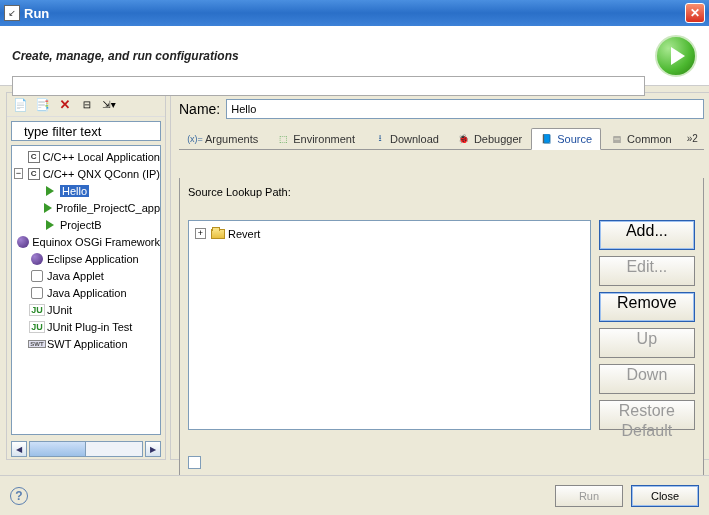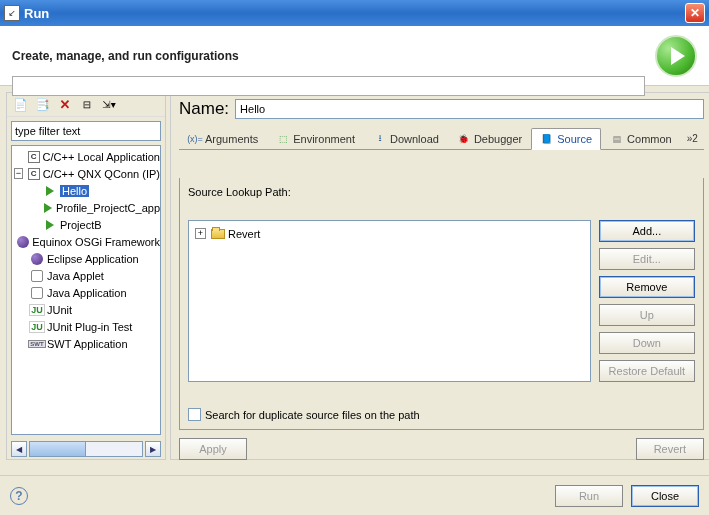--- a/index.html
+++ b/index.html
@@ -92,22 +92,22 @@
     width: 20px; height: 20px;
     display: flex; align-items: center; justify-content: center;
     cursor: pointer;
     border: 1px solid transparent;
   }
   .filter-input {
     margin: 4px;
     height: 20px;
     width: calc(100% - 8px);
     border: 1px solid #7f9db9;
-    padding: 2px 3px;
-    font-size: 11px;
+    padding: 2px 12px;
+    font-size: 13px;
   }
   .tree {
     flex: 1;
     background: #fff;
     border: 1px solid #7f9db9;
     margin: 0 4px 4px 4px;
     overflow: hidden;
     padding: 2px 0;
   }
   .tree-scroll {
@@ -160,21 +160,21 @@
 
   .right-panel {
     flex: 1;
     border: 1px solid #ccc;
     background: #ece9d8;
     display: flex;
     flex-direction: column;
     padding: 6px 8px;
   }
   .name-row { display: flex; align-items: center; gap: 6px; margin-bottom: 8px; }
-  .name-label { font-size: 17px; }
+  .name-label { font-size: 14px; }
   .name-input {
     flex: 1;
     height: 20px;
     border: 1px solid #7f9db9;
     padding: 2px 4px;
     font-size: 11px;
     background: #fff;
   }
   .tabstrip {
     display: flex;
@@ -230,24 +230,24 @@
     background: #fff;
     padding: 4px;
   }
   .lookup-row-btns {
     width: 96px;
     display: flex;
     flex-direction: column;
     gap: 6px;
   }
   .side-btn {
-    height: 22px;
+    height: 30px;
     border: 1px solid #888;
     background: linear-gradient(#fdfdfd,#eae7d8);
-    font-size: 11px;
+    font-size: 16px;
     text-align: center;
     line-height: 20px;
     cursor: pointer;
   }
   .side-btn.primary {
     border: 1px solid #2a5fb0;
     box-shadow: inset 0 0 0 1px #9cc0f0;
   }
   .side-btn.disabled {
     color: #999;
@@ -309,21 +309,21 @@
 <body>
 
 <div class="titlebar">
   <div class="titlebar-left">
     <div class="titlebar-icon">↙</div>
     <div class="titlebar-text">Run</div>
   </div>
   <div class="close-x">✕</div>
 </div>
 
-<div class="header" style="position:relative;">
+<div class="header" style="position:relative;font-style:italic;">
   <div class="header-title">Create, manage, and run configurations</div>
   <div class="header-box"></div>
   <div class="run-icon">
     <div class="run-play"></div>
   </div>
 </div>
 
 <div class="body-area">
 
   <div class="left-panel">
@@ -487,21 +487,20 @@
           <div class="side-btn primary">Add...</div>
           <div class="side-btn disabled">Edit...</div>
           <div class="side-btn primary">Remove</div>
           <div class="side-btn disabled">Up</div>
           <div class="side-btn disabled">Down</div>
           <div class="side-btn disabled">Restore Default</div>
         </div>
       </div>
       <div class="dup-row">
         <div class="checkbox"></div>
-        <span>Search for duplicate source files on the path</span>
       </div>
     </div>
 
     <div class="apply-row">
       <button class="btn disabled">Apply</button>
       <button class="btn disabled">Revert</button>
     </div>
   </div>
 </div>
 

